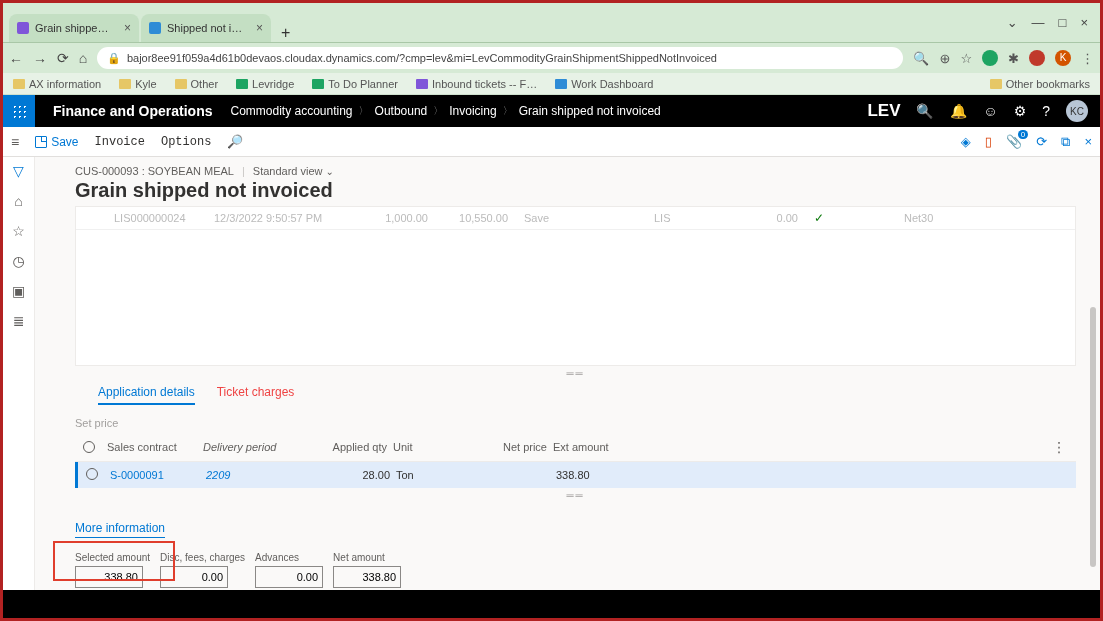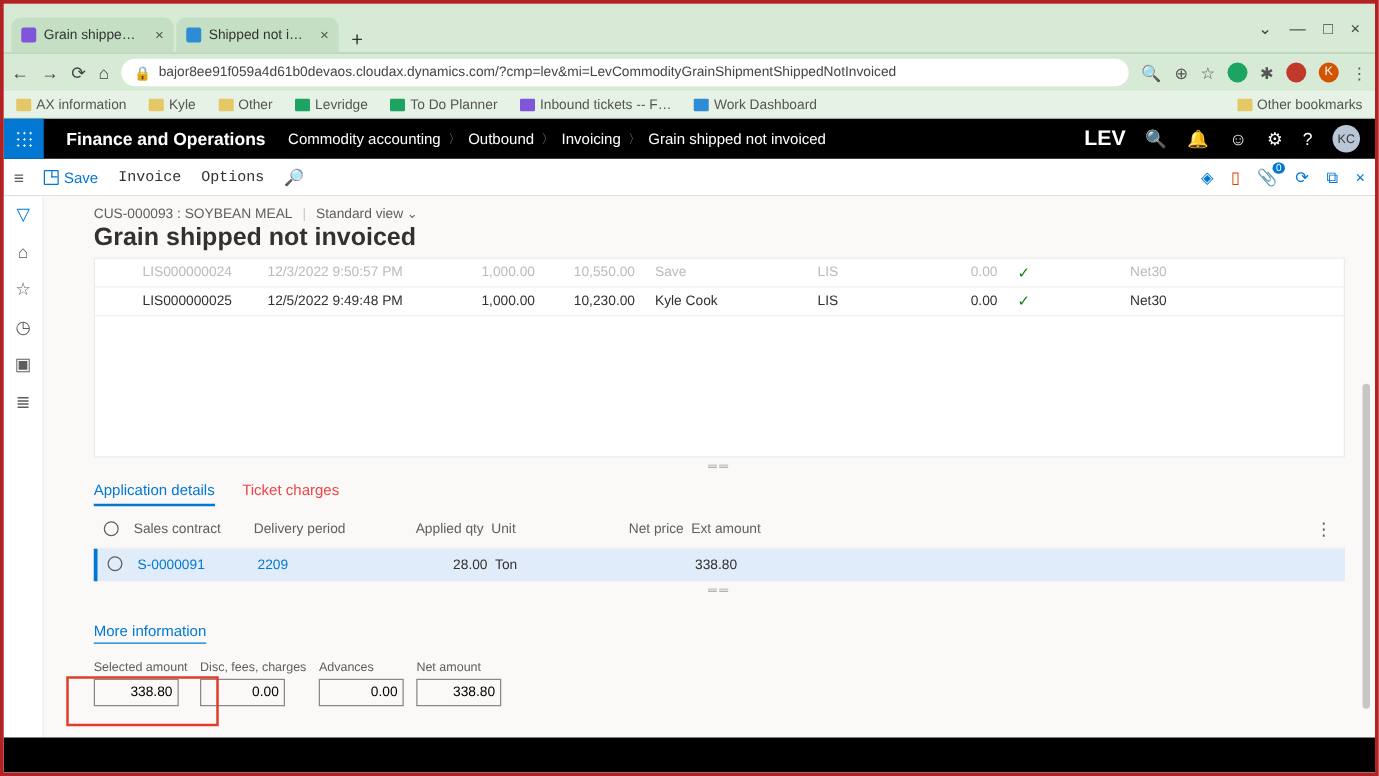--- a/index.html
+++ b/index.html
@@ -52,30 +52,30 @@
   .hdr-line { display:flex; align-items:center; gap:8px; font-size:11px; color:#605e5c;}
   .hdr-line .sep { color:#c8c6c4;}
   .hdr-line .chev { font-size:10px;}
   .page-title { font-size:20px; font-weight:600; margin:2px 0 4px 0;}
   .grid-area { border:1px solid #edebe9; background:#fff; height:160px; position:relative; overflow:hidden;}
   .grid-table { width:100%; font-size:11px; border-collapse:collapse;}
   .grid-table td { padding:4px 8px; border-bottom:1px solid #f0f0f0; white-space:nowrap;}
   .grid-table .faded td { color:#bbb;}
   .check { color:#107c10; font-size:12px;}
   .splitter { text-align:center; color:#a19f9d; font-size:10px; letter-spacing:2px; padding:2px 0;}
-  .subtabs { display:flex; gap:22px; font-size:12px; margin-top:4px;}
+  .subtabs { display:flex; gap:22px; font-size:12px; margin-top:4px;margin-left:23px;}
   .subtabs .t { color:#ef4444; padding-bottom:4px;}
   .subtabs .t.active { color:#0078d4; border-bottom:2px solid #0078d4;}
   .subhdr { font-size:11px; color:#a19f9d; margin-top:12px;}
   .app-table-wrap { margin-top:6px; position:relative;}
   .app-row-sel { display:flex; align-items:center; background:#e1ecfa; border-left:3px solid #0078d4; font-size:11px; height:26px;}
   .app-head { display:flex; font-size:11px; color:#605e5c; border-bottom:1px solid #edebe9; padding:6px 0;}
   .col-chk { width:28px; text-align:center;}
   .col-sc { width:100px; padding-left:4px;}
-  .col-dp { width:120px;}
+  .col-dp { width:120px;font-style:italic;}
   .col-aq { width:70px; text-align:right; padding-right:6px;}
   .col-un { width:90px;}
   .col-np { width:70px; text-align:right; padding-right:6px;}
   .col-ea { width:90px; text-align:left; padding-right:6px;}
   .app-table-wrap .more { position:absolute; top:4px; right:10px; color:#605e5c; font-size:14px;}
   .radio { width:12px; height:12px; border:1px solid #605e5c; border-radius:50%; display:inline-block;}
   .link { color:#0078d4;}
   .moreinfo { color:#0078d4; font-size:12px; border-bottom:1px solid #0078d4; display:inline-block; margin-top:18px; padding-bottom:2px;}
   .amounts { display:flex; gap:10px; margin-top:14px;}
   .amt { display:flex; flex-direction:column; font-size:10px; color:#605e5c;}
@@ -239,43 +239,31 @@
             <td style="width:150px">12/3/2022 9:50:57 PM</td>
             <td style="width:80px;text-align:right">1,000.00</td>
             <td style="width:80px;text-align:right">10,550.00</td>
             <td style="width:130px">Save</td>
             <td style="width:90px">LIS</td>
             <td style="width:70px;text-align:right">0.00</td>
             <td style="width:30px"><span class="check">✓</span></td>
             <td style="width:60px"></td>
             <td>Net30</td>
           </tr>
-          <tr>
-            <td></td>
-                <td>LIS000000025</td>
-            <td>12/5/2022 9:49:48 PM</td>
-            <td style="text-align:right">1,000.00</td>
-            <td style="text-align:right">10,230.00</td>
-            <td>Kyle Cook</td>
-            <td>LIS</td>
-            <td style="text-align:right">0.00</td>
-            <td><span class="check">✓</span></td>
-            <td></td>
-            <td>Net30</td>
-          </tr>
         </tbody>
           </table>
       </div>
       <div class="splitter">══</div>
 
       <div class="subtabs">
         <span class="t active">Application details</span>
         <span class="t">Ticket charges</span>
       </div>
 
+      <div class="subhdr">Set price</div>
 
       <div class="app-table-wrap">
         <span class="more">⋮</span>
         <div class="app-head">
           <span class="col-chk"><span class="radio"></span></span>
           <span class="col-sc">Sales contract</span>
           <span class="col-dp">Delivery period</span>
           <span class="col-aq">Applied qty</span>
           <span class="col-un">Unit</span>
           <span class="col-np">Net price</span>

